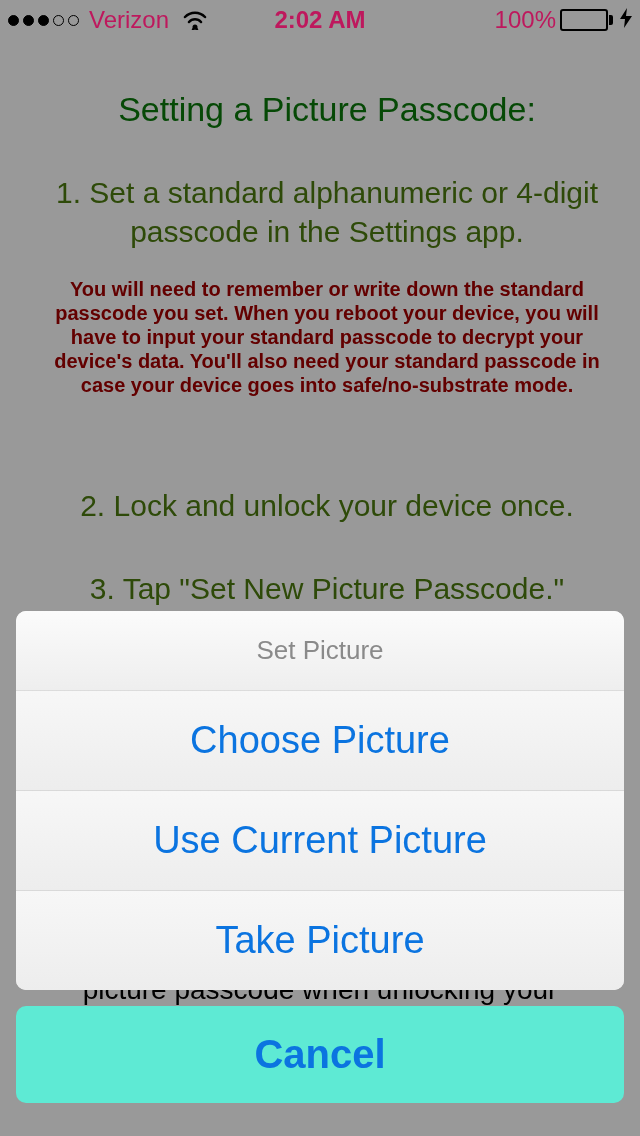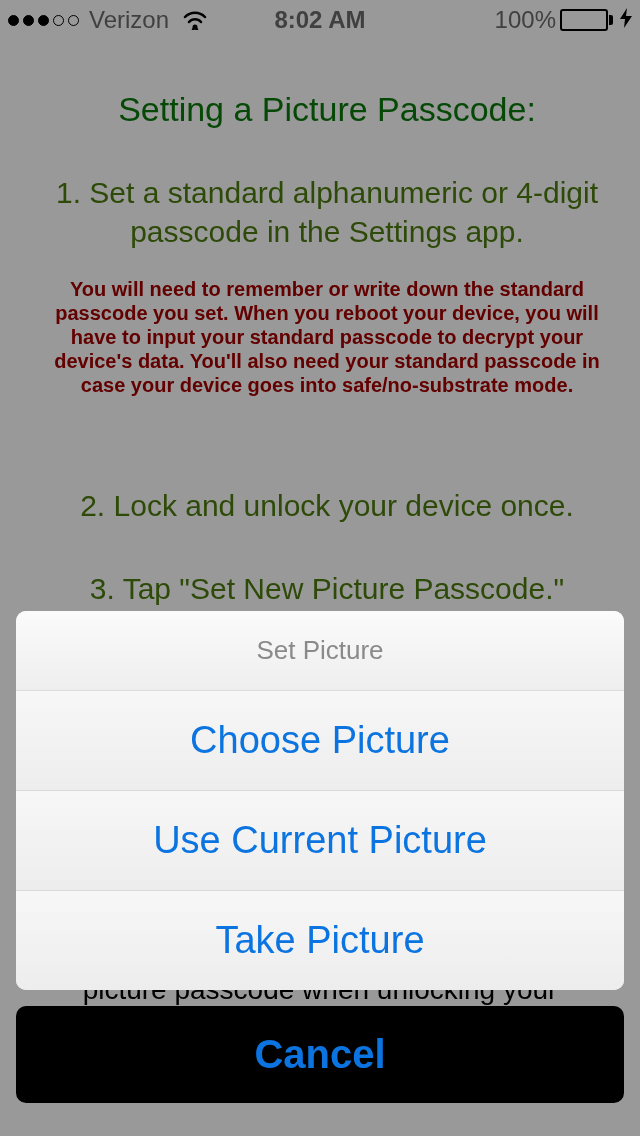--- a/index.html
+++ b/index.html
@@ -25,21 +25,21 @@
       z-index: 5;
     }
     .status-bar {
       height: 40px;
       display: flex;
       align-items: center;
       justify-content: space-between;
       padding: 0 8px;
       font-size: 24px;
       font-weight: 500;
-      color: #404040;
+      color: #be185d;
       position: relative;
       z-index: 10;
     }
     .status-left {
       display: flex;
       align-items: center;
       gap: 6px;
     }
     .signal-dots {
       display: flex;
@@ -160,21 +160,21 @@
       font-size: 38px;
       color: #0b74e0;
       border-bottom: 1px solid rgba(0,0,0,0.12);
       background: linear-gradient(#f7f7f7,#ededed);
       cursor: pointer;
     }
     .sheet-button:last-child {
       border-bottom: none;
     }
     .cancel-button {
-      background: #000000;
+      background: #5eead4;
       border-radius: 10px;
       text-align: center;
       padding: 26px 16px;
       font-size: 40px;
       font-weight: 600;
       color: #0b74e0;
       cursor: pointer;
     }
     .hidden-text {
       position: absolute;
@@ -200,21 +200,21 @@
       <span class="dot"></span>
     </div>
     <span class="carrier">Verizon</span>
     <span class="wifi-icon">
       <svg width="28" height="20" viewBox="0 0 28 20">
         <path d="M14 18 a2 2 0 1 0 0.001 0 M8 12 a8 8 0 0 1 12 0 M4 7 a14 14 0 0 1 20 0" stroke="#000" stroke-width="2.5" fill="none" stroke-linecap="round"></path>
         <circle cx="14" cy="17" r="2.5" fill="#000"></circle>
       </svg>
     </span>
   </div>
-  <div class="status-time">8:02 AM</div>
+  <div class="status-time">2:02 AM</div>
   <div class="status-right">
     <span>100%</span>
     <span class="battery">
       <span class="battery-body"><span class="battery-fill"></span></span>
       <span class="battery-tip"></span>
     </span>
     <span class="bolt">
       <svg width="12" height="20" viewBox="0 0 12 20">
           <path d="M7 0 L0 11 L5 11 L4 20 L12 8 L6 8 Z" fill="#000"></path>
         </svg>

